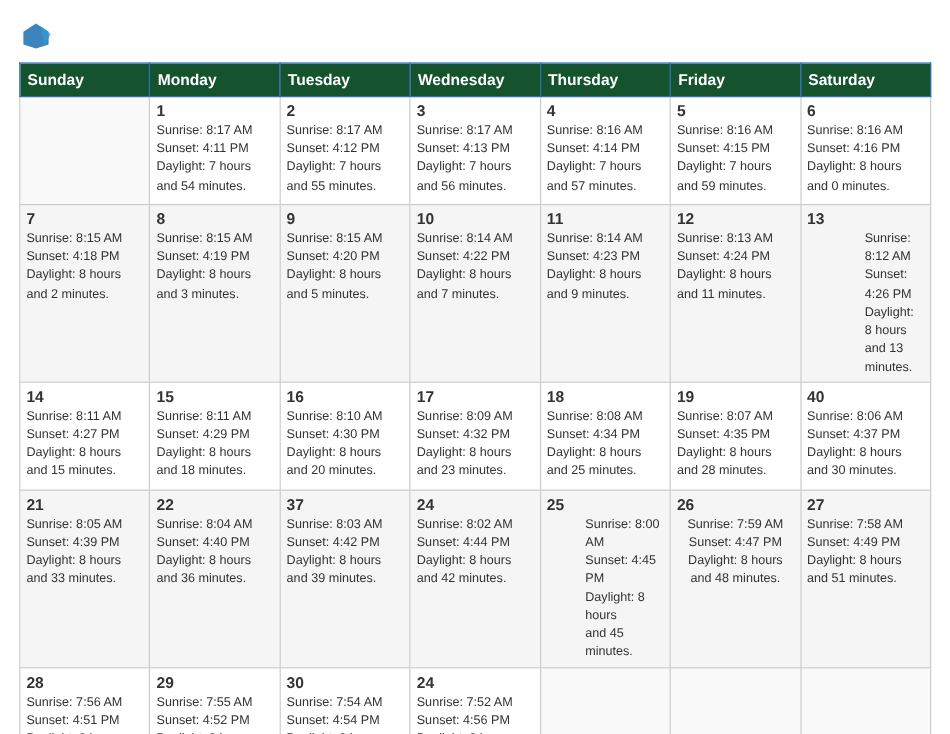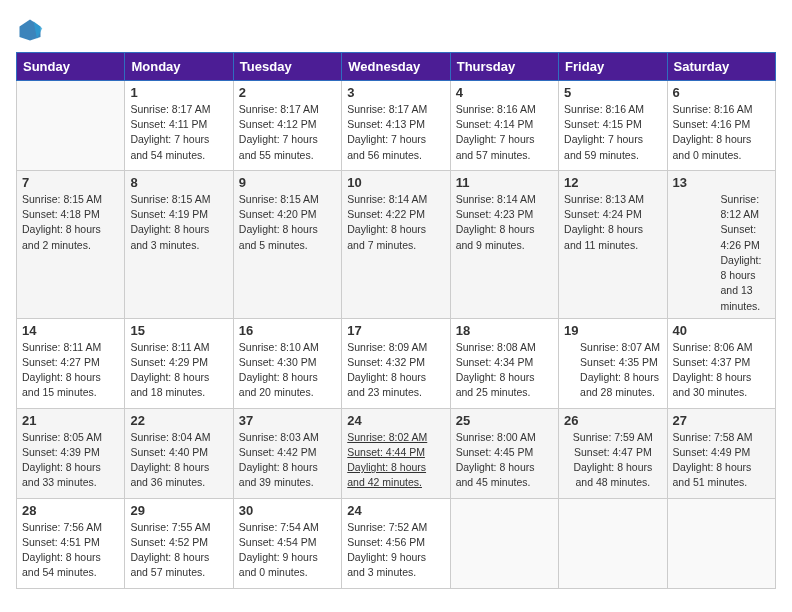--- a/index.html
+++ b/index.html
@@ -29,21 +29,21 @@
     .title-area { text-align: right; }
     .month-title { font-size: 32px; font-weight: normal; color: #222; }
     .location-title { font-size: 16px; color: #444; }
 
     table {
       width: 100%;
       border-collapse: collapse;
       table-layout: fixed;
     }
     thead tr th {
-      background-color: #4c1d95;
+      background-color: #14532d;
       color: #fff;
       font-size: 13px;
       font-weight: bold;
       padding: 6px 6px;
       text-align: left;
       border: 1px solid #2f6dbf;
     }
     tbody tr td {
       border: 1px solid #ccc;
       vertical-align: top;
@@ -231,21 +231,21 @@
         </td>
         <td>
           <span class="day-number">18</span>
           <div class="day-info" style="white-space: pre-line;">Sunrise: 8:08 AM
 Sunset: 4:34 PM
 Daylight: 8 hours
 and 25 minutes.</div>
         </td>
         <td>
           <span class="day-number">19</span>
-          <div class="day-info" style="white-space: pre-line; margin-left: 16px;">Sunrise: 8:07 AM
+          <div class="day-info" style="white-space: pre-line;">Sunrise: 8:07 AM
 Sunset: 4:35 PM
 Daylight: 8 hours
 and 28 minutes.</div>
         </td>
         <td>
           <span class="day-number">40</span>
           <div class="day-info" style="white-space: pre-line;">Sunrise: 8:06 AM
 Sunset: 4:37 PM
 Daylight: 8 hours
 and 30 minutes.</div>
@@ -268,28 +268,28 @@
         </td>
         <td>
           <span class="day-number">37</span>
           <div class="day-info" style="white-space: pre-line;">Sunrise: 8:03 AM
 Sunset: 4:42 PM
 Daylight: 8 hours
 and 39 minutes.</div>
         </td>
         <td>
           <span class="day-number">24</span>
-          <div class="day-info" style="white-space: pre-line; text-decoration: underline;">Sunrise: 8:02 AM
+          <div class="day-info" style="white-space: pre-line;">Sunrise: 8:02 AM
 Sunset: 4:44 PM
 Daylight: 8 hours
 and 42 minutes.</div>
         </td>
         <td>
           <span class="day-number">25</span>
-          <div class="day-info" style="white-space: pre-line;">Sunrise: 8:00 AM
+          <div class="day-info" style="white-space: pre-line; margin-left: 32px;">Sunrise: 8:00 AM
 Sunset: 4:45 PM
 Daylight: 8 hours
 and 45 minutes.</div>
         </td>
         <td>
           <span class="day-number">26</span>
           <div class="day-info" style="white-space: pre-line; text-align: center;">Sunrise: 7:59 AM
 Sunset: 4:47 PM
 Daylight: 8 hours
 and 48 minutes.</div>

